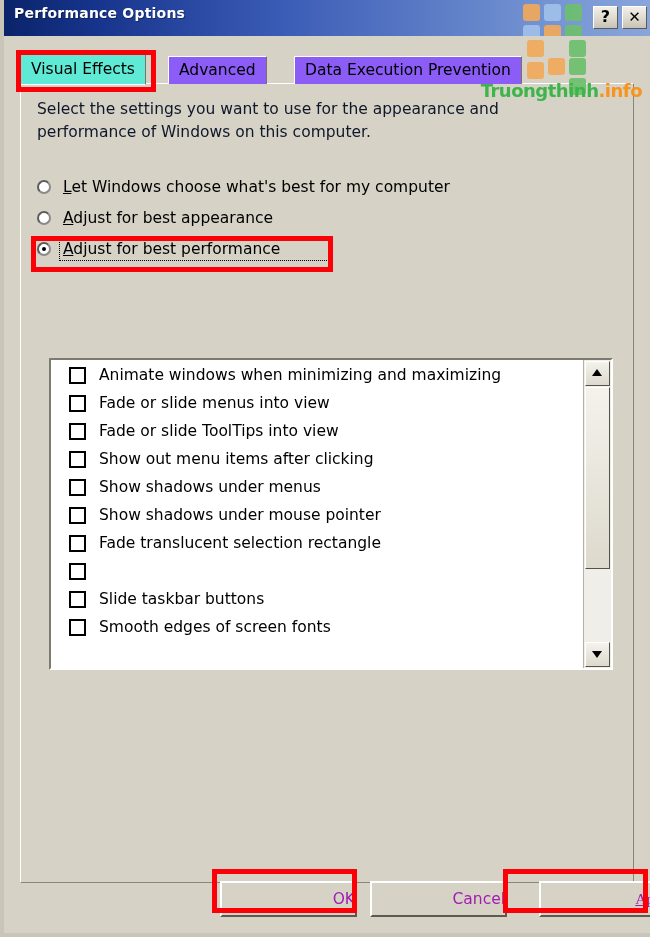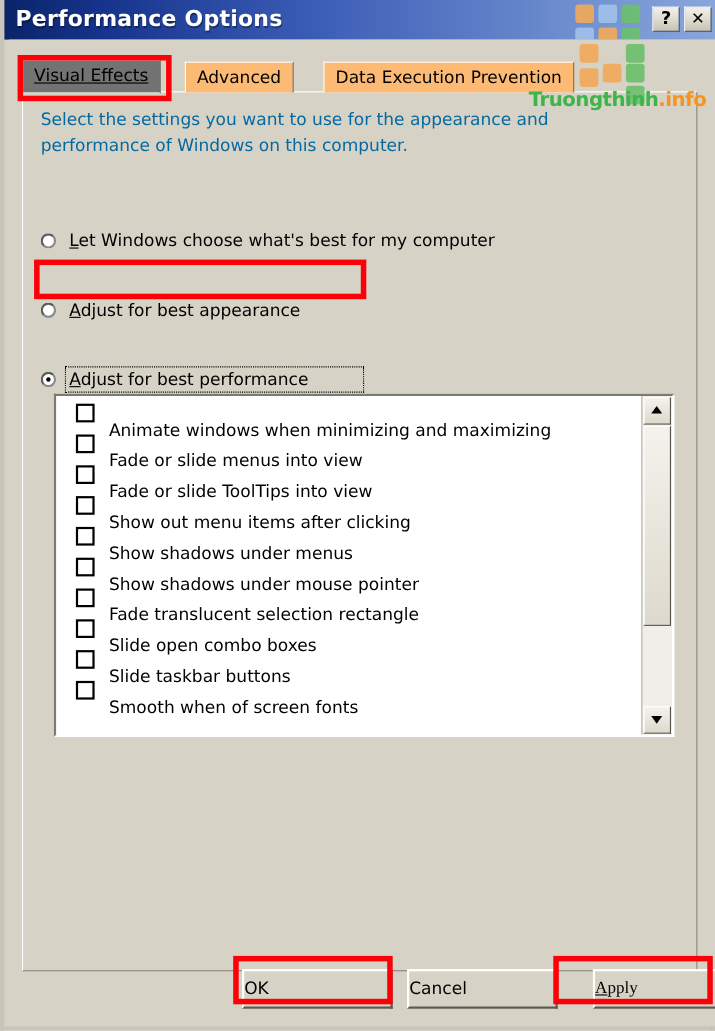--- a/index.html
+++ b/index.html
@@ -36,21 +36,21 @@
     width: 650px;
     height: 36px;
     background: linear-gradient(to right, #0a246a 0%, #17348c 14%, #3a5bb5 42%, #6f8fd0 80%, #8aa6db 100%);
     overflow: hidden;
   }
   #title-text {
     position: absolute;
     left: 10px;
     top: 5px;
     color: #ffffff;
-    font-size: 20px;
+    font-size: 14px;
     font-weight: bold;
     letter-spacing: 0.2px;
     white-space: nowrap;
     text-shadow: 1px 1px 0 rgba(0,0,0,0.35);
   }
   .titlebtn {
     position: absolute;
     top: 6px;
     width: 25px;
     height: 23px;
@@ -95,40 +95,39 @@
     left: 12px;
     top: 18px;
     width: 614px;
     height: 30px;
   }
   .tab {
     position: absolute;
     top: 2px;
     height: 28px;
     box-sizing: border-box;
-    background: #fdba74;
+    background: #8b5cf6;
     border: 1px solid #ffffff;
     border-right-color: #77736a;
     border-bottom: 0;
     font-size: 15.5px;
     color: #000000;
     line-height: 26px;
     padding: 0 10px;
     white-space: nowrap;
     cursor: default;
   }
   .tab.active {
     top: 0;
     height: 31px;
     line-height: 29px;
-    background: #737373;
+    background: #5eead4;
     border: 1px solid #ffffff;
     border-right-color: #77736a;
     z-index: 3;
-    text-decoration: underline;
   }
   #tab-visual-effects { left: 0; }
   #tab-advanced { left: 148px; }
   #tab-dep { left: 274px; text-align: center; }
 
   
   #tabpanel {
     position: absolute;
     left: 12px;
     top: 47px;
@@ -141,36 +140,35 @@
     border-bottom-color: #898579;
   }
 
   
   #desc {
     position: absolute;
     left: 29px;
     top: 62px;
     width: 480px;
     font-size: 15.5px;
-    color: #0369a1;
+    color: #0f172a;
     line-height: 23px;
   }
 
   
   #radiogroup {
     position: absolute;
     left: 29px;
     top: 138px;
     width: 560px;
   }
   .radio-row {
     position: relative;
     height: 31px;
     cursor: default;
-    margin-top: 32px;
   }
   .radio-mark {
     position: absolute;
     left: 0;
     top: 6px;
     width: 14px;
     height: 14px;
     box-sizing: border-box;
     border-radius: 50%;
     background: #ffffff;
@@ -242,21 +240,21 @@
     top: 5px;
     width: 17px;
     height: 17px;
     box-sizing: border-box;
     background: #ffffff;
     border: 2px solid #000000;
   }
   .list-label {
     position: absolute;
     left: 48px;
-    top: 16px;
+    top: 0;
     font-size: 15.5px;
     color: #000000;
     line-height: 27px;
     white-space: nowrap;
   }
 
   
   #vscroll {
     position: absolute;
     right: 0;
@@ -317,22 +315,22 @@
     top: 10px;
     width: 137px;
     height: 36px;
     box-sizing: border-box;
     background: #d6d2c6;
     border: 2px solid #ffffff;
     border-right-color: #5d5a52;
     border-bottom-color: #5d5a52;
     font-family: "DejaVu Sans", "Liberation Sans", sans-serif;
     font-size: 15.5px;
-    color: #000000;
-    text-align: left;
+    color: #a21caf;
+    text-align: right;
     line-height: 32px;
     cursor: default;
   }
   .dlgbtn u { text-decoration: underline; }
   #btn-ok { left: 212px; }
   #btn-cancel { left: 362px; }
   #btn-apply { left: 531px; font-family: Liberation Serif, serif; }
 
   
   .redbox {
@@ -457,29 +455,28 @@
         <div class="list-row">
           <div class="cb"></div>
           <div class="list-label">Show shadows under mouse pointer</div>
         </div>
         <div class="list-row">
           <div class="cb"></div>
           <div class="list-label">Fade translucent selection rectangle</div>
         </div>
         <div class="list-row">
           <div class="cb"></div>
-          <div class="list-label">Slide open combo boxes</div>
         </div>
         <div class="list-row">
           <div class="cb"></div>
           <div class="list-label">Slide taskbar buttons</div>
         </div>
         <div class="list-row">
           <div class="cb"></div>
-          <div class="list-label">Smooth when of screen fonts</div>
+          <div class="list-label">Smooth edges of screen fonts</div>
         </div>
       </div>
 
       <div id="vscroll">
         <div class="sb-arrow" id="sb-up">
             <div class="tri"></div>
           </div>
         <div id="sb-thumb"></div>
         <div class="sb-arrow" id="sb-down">
             <div class="tri"></div>

